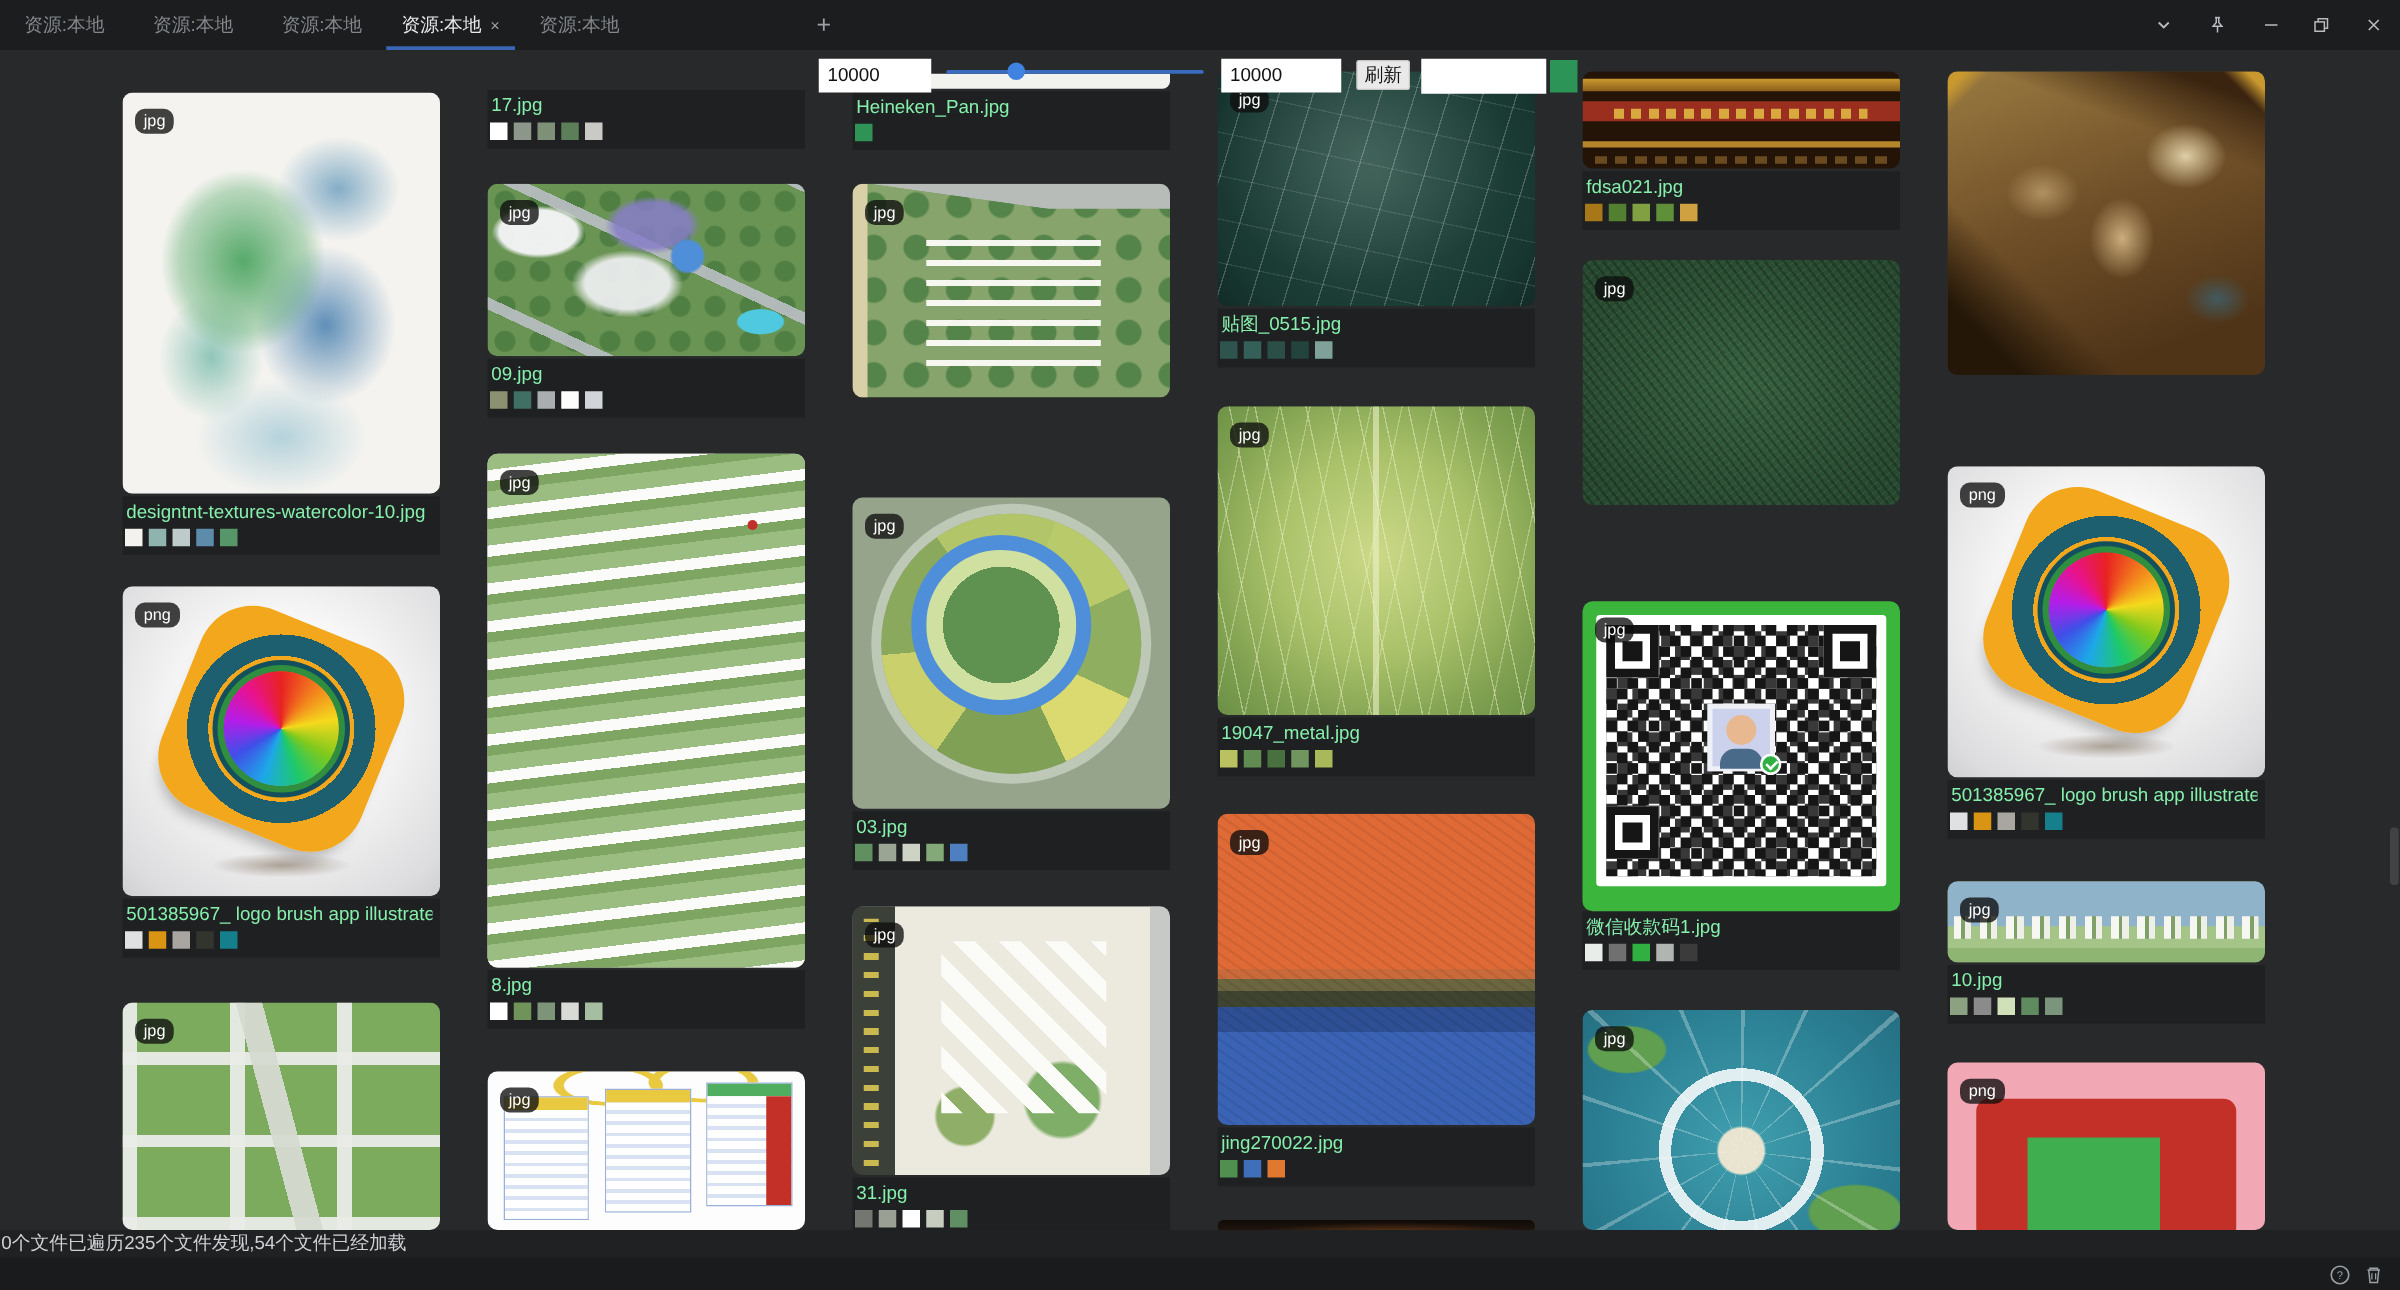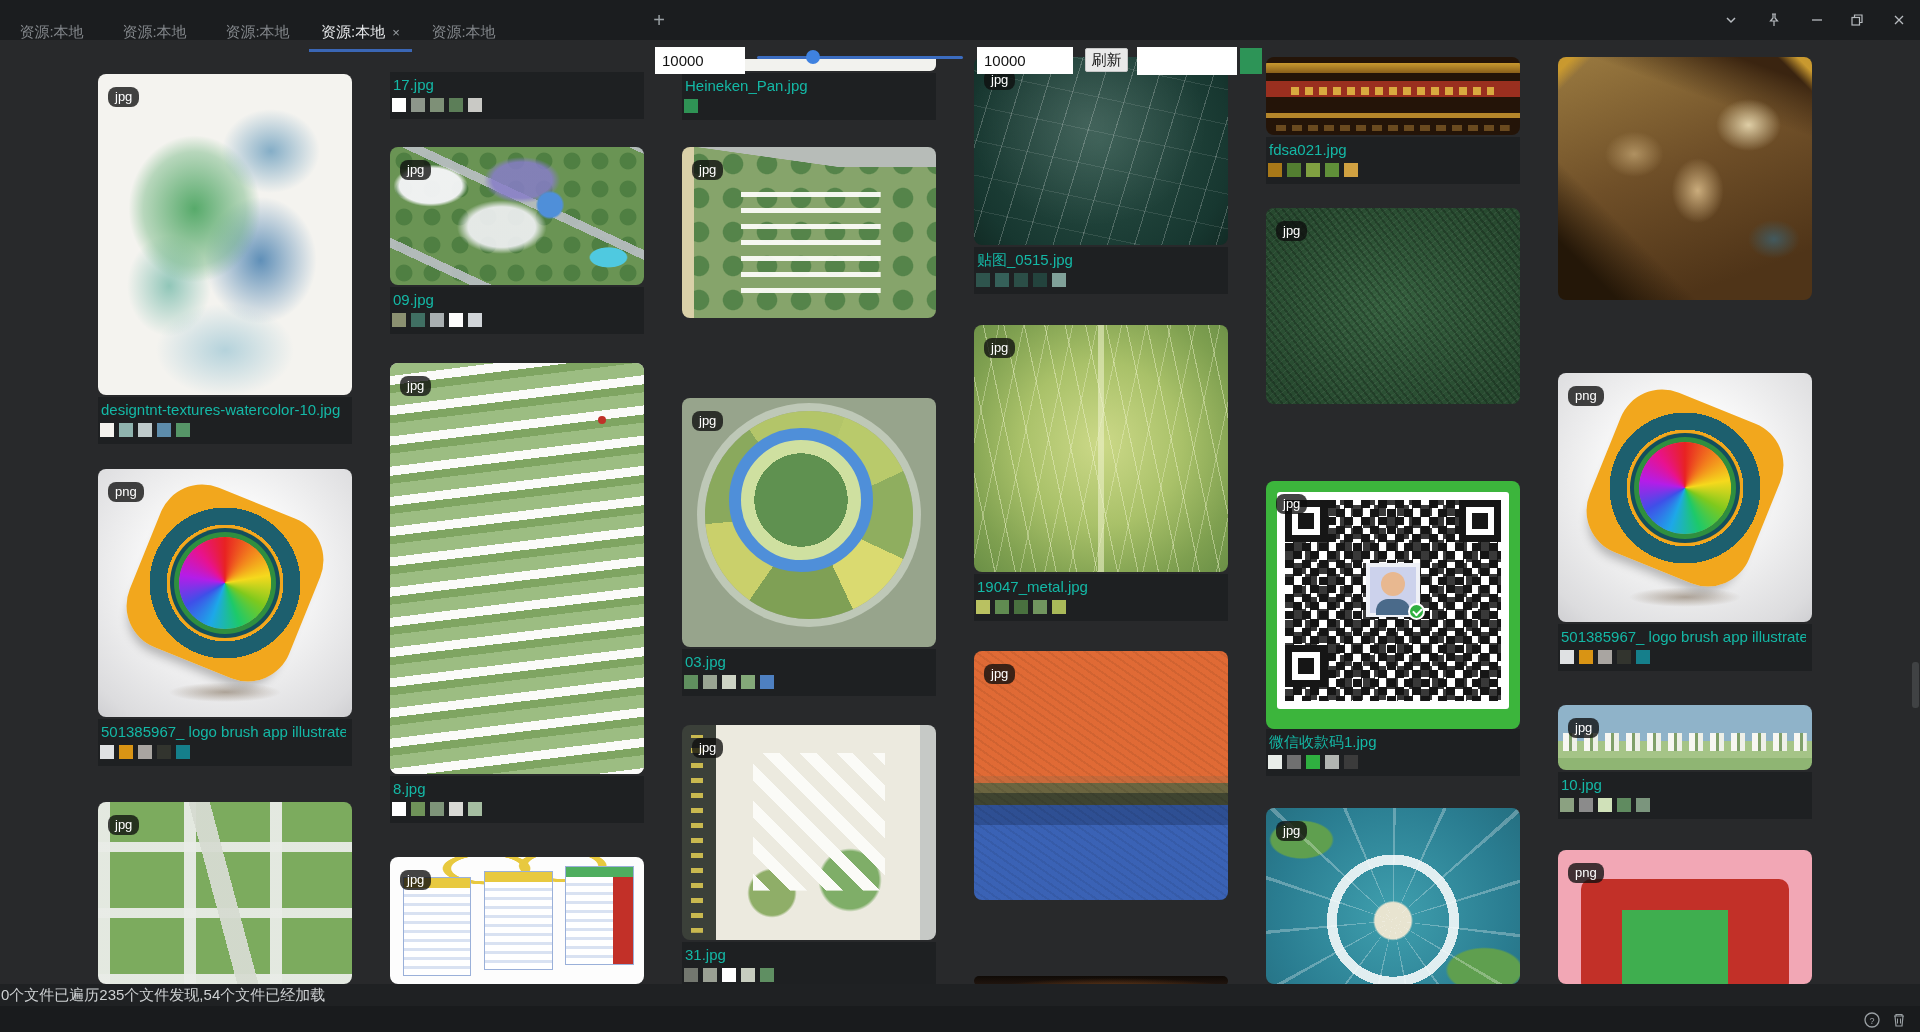--- a/index.html
+++ b/index.html
@@ -2,21 +2,21 @@
 <html><head>
 <meta charset="utf-8">
 <style>
   html,body{margin:0;padding:0;width:1920px;height:1032px;overflow:hidden;
     background:#28292b;font-family:"Liberation Sans","DejaVu Sans",sans-serif;
     -webkit-font-smoothing:antialiased;}
   *{box-sizing:border-box;}
 
   
   .titlebar{position:absolute;left:0;top:0;width:1920px;height:40px;background:#1b1d1f;z-index:50;}
-  .tab{position:absolute;top:12px;height:40px;width:103px;display:flex;align-items:center;
+  .tab{position:absolute;top:0;height:40px;width:103px;display:flex;align-items:center;
     justify-content:center;gap:7px;color:#83878b;font-size:15px;cursor:default;}
   .tab.active{color:#e7e9eb;}
   .tab.active::after{content:"";position:absolute;left:0;right:0;bottom:0;height:3px;background:#3a66b5;}
   .tab-close{color:#9aa0a4;font-size:13px;line-height:13px;}
   .newtab{position:absolute;left:645px;top:6px;width:28px;height:28px;display:flex;align-items:center;
     justify-content:center;color:#9aa0a4;font-size:20px;}
   .winbtn{position:absolute;top:6px;width:30px;height:28px;display:flex;align-items:center;justify-content:center;}
 
   
   .toolbar{position:absolute;left:0;top:0;width:1920px;height:80px;z-index:40;pointer-events:none;}
@@ -35,21 +35,21 @@
   .tb-colorswatch{position:absolute;left:1240px;top:48px;width:22px;height:26px;}
 
   
   .grid{position:absolute;left:0;top:57px;right:0;bottom:0;overflow:hidden;z-index:1;}
   .grid-abs{position:absolute;left:0;top:-57px;width:1920px;height:1032px;}
   .card{position:absolute;width:254px;}
   .thumb{position:relative;width:254px;border-radius:8px;overflow:hidden;}
   .badge{position:absolute;left:10px;top:13px;background:rgba(14,14,14,.78);color:#fff;
     font-size:13px;line-height:13px;padding:3px 7px 4px;border-radius:8px;}
   .meta{background:#1e2022;width:254px;padding:0 6px 7px 2px;}
-  .fname{color:#14b8a6;font-size:15px;line-height:19px;padding:3px 0 2px 1px;
+  .fname{color:#86efac;font-size:15px;line-height:19px;padding:3px 0 2px 1px;
     white-space:nowrap;overflow:hidden;}
   .swatches{display:flex;gap:5px;padding-top:2px;}
   .swatch{width:14px;height:14px;flex:0 0 14px;}
 
   
   .t-watercolor{background:
     radial-gradient(ellipse 70px 60px at 68% 24%,rgba(95,150,185,.75),transparent 70%),
     radial-gradient(ellipse 88px 98px at 38% 42%,rgba(70,162,92,.9),rgba(70,162,92,.35) 58%,transparent 75%),
     radial-gradient(ellipse 78px 88px at 64% 58%,rgba(58,118,170,.8),transparent 72%),
     radial-gradient(ellipse 60px 72px at 28% 66%,rgba(78,168,148,.6),transparent 70%),
@@ -396,20 +396,28 @@
             <span class="swatch" style="background: rgb(73, 113, 63);"></span>
             <span class="swatch" style="background: rgb(113, 149, 95);"></span>
             <span class="swatch" style="background: rgb(169, 185, 89);"></span>
           </div>
         </div>
       </div>
       <div class="card" style="left: 974px; top: 651px;">
         <div class="thumb t-jing" style="height: 249px;">
           <span class="badge">jpg</span>
         </div>
+        <div class="meta" style="margin-top: 2px;">
+          <div class="fname">jing270022.jpg</div>
+          <div class="swatches">
+            <span class="swatch" style="background: rgb(79, 143, 79);"></span>
+            <span class="swatch" style="background: rgb(63, 111, 184);"></span>
+            <span class="swatch" style="background: rgb(224, 120, 48);"></span>
+          </div>
+        </div>
       </div>
       <div class="card" style="left: 974px; top: 976px;">
         <div class="thumb t-darksliver" style="height: 10px;"></div>
       </div>
       <div class="card" style="left: 1266px; top: 57px;">
         <div class="thumb t-fdsa" style="height: 78px;"></div>
         <div class="meta" style="margin-top: 2px;">
           <div class="fname">fdsa021.jpg</div>
           <div class="swatches">
             <span class="swatch" style="background: rgb(168, 120, 24);"></span>

